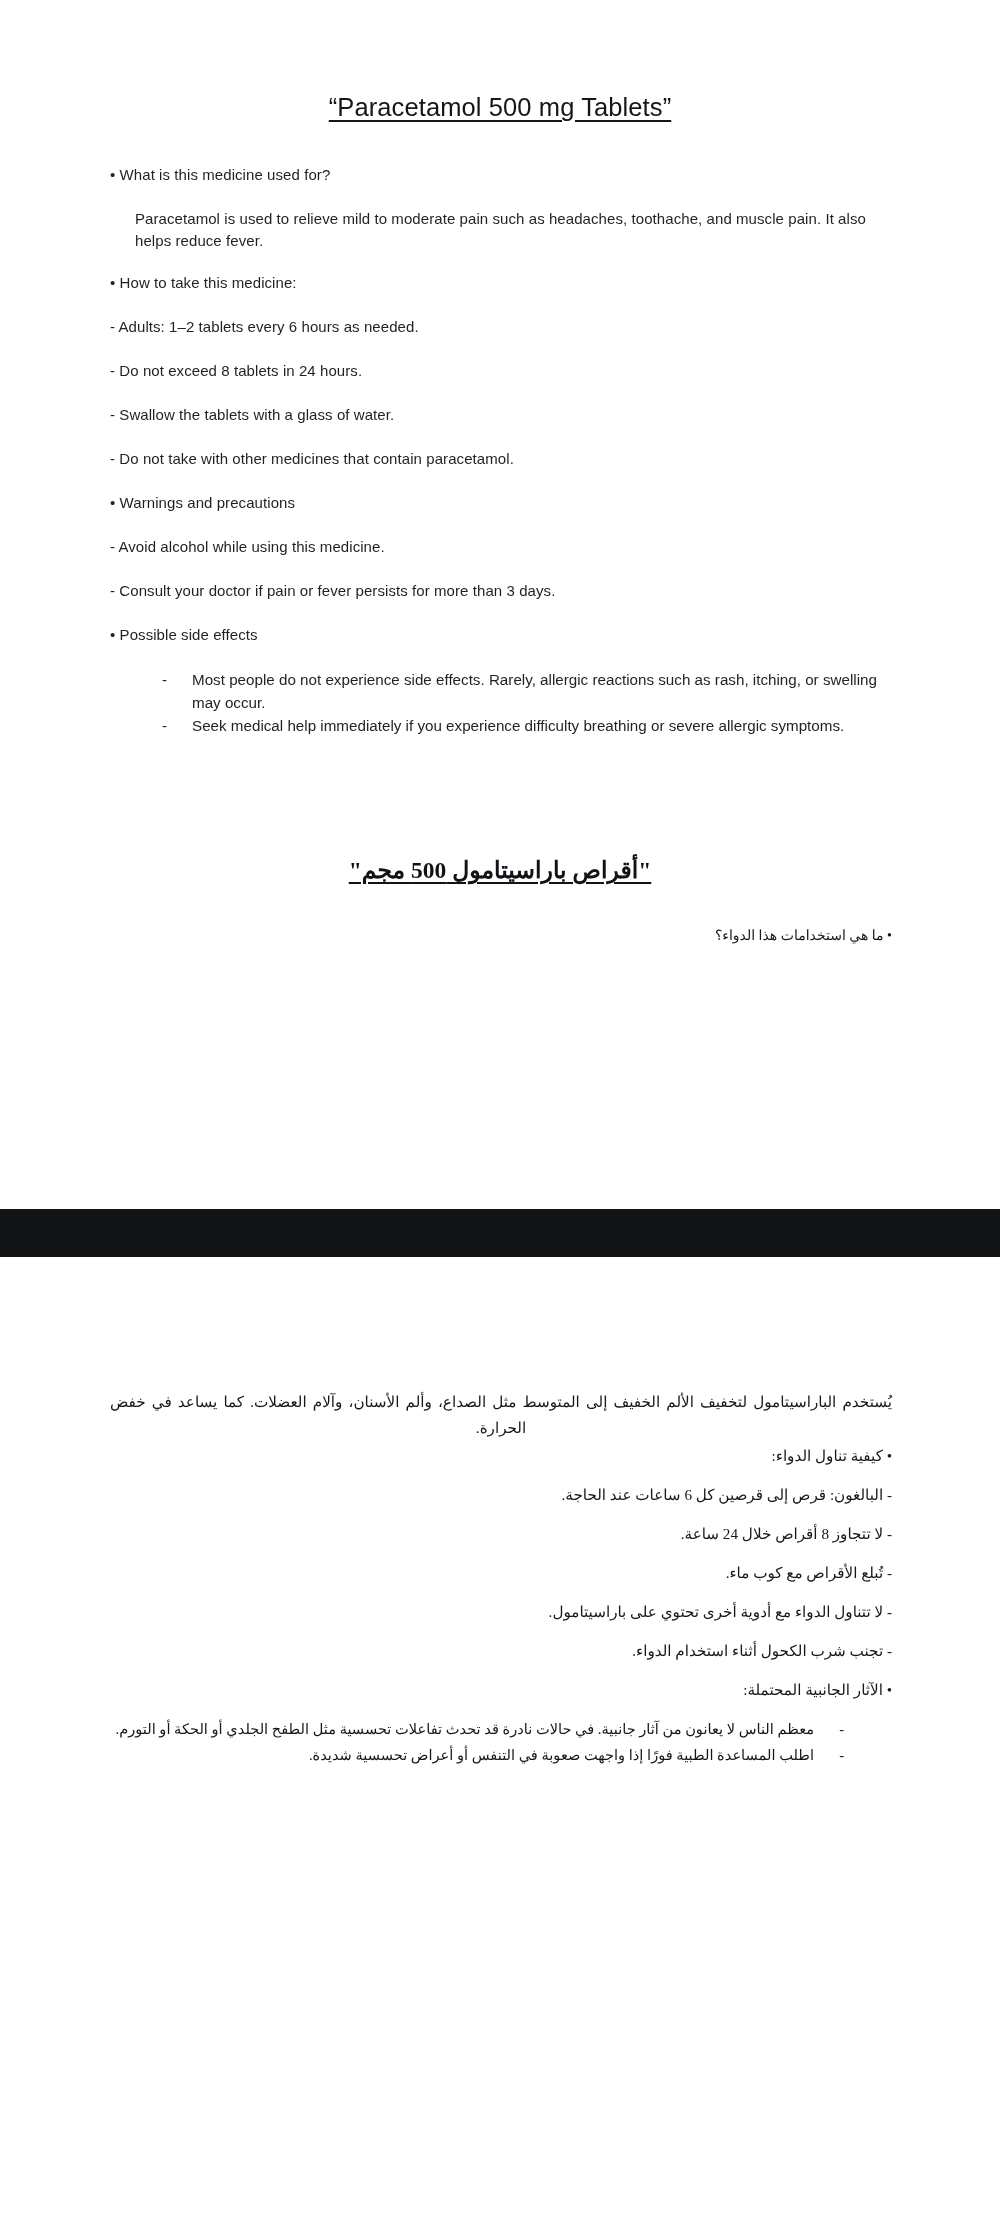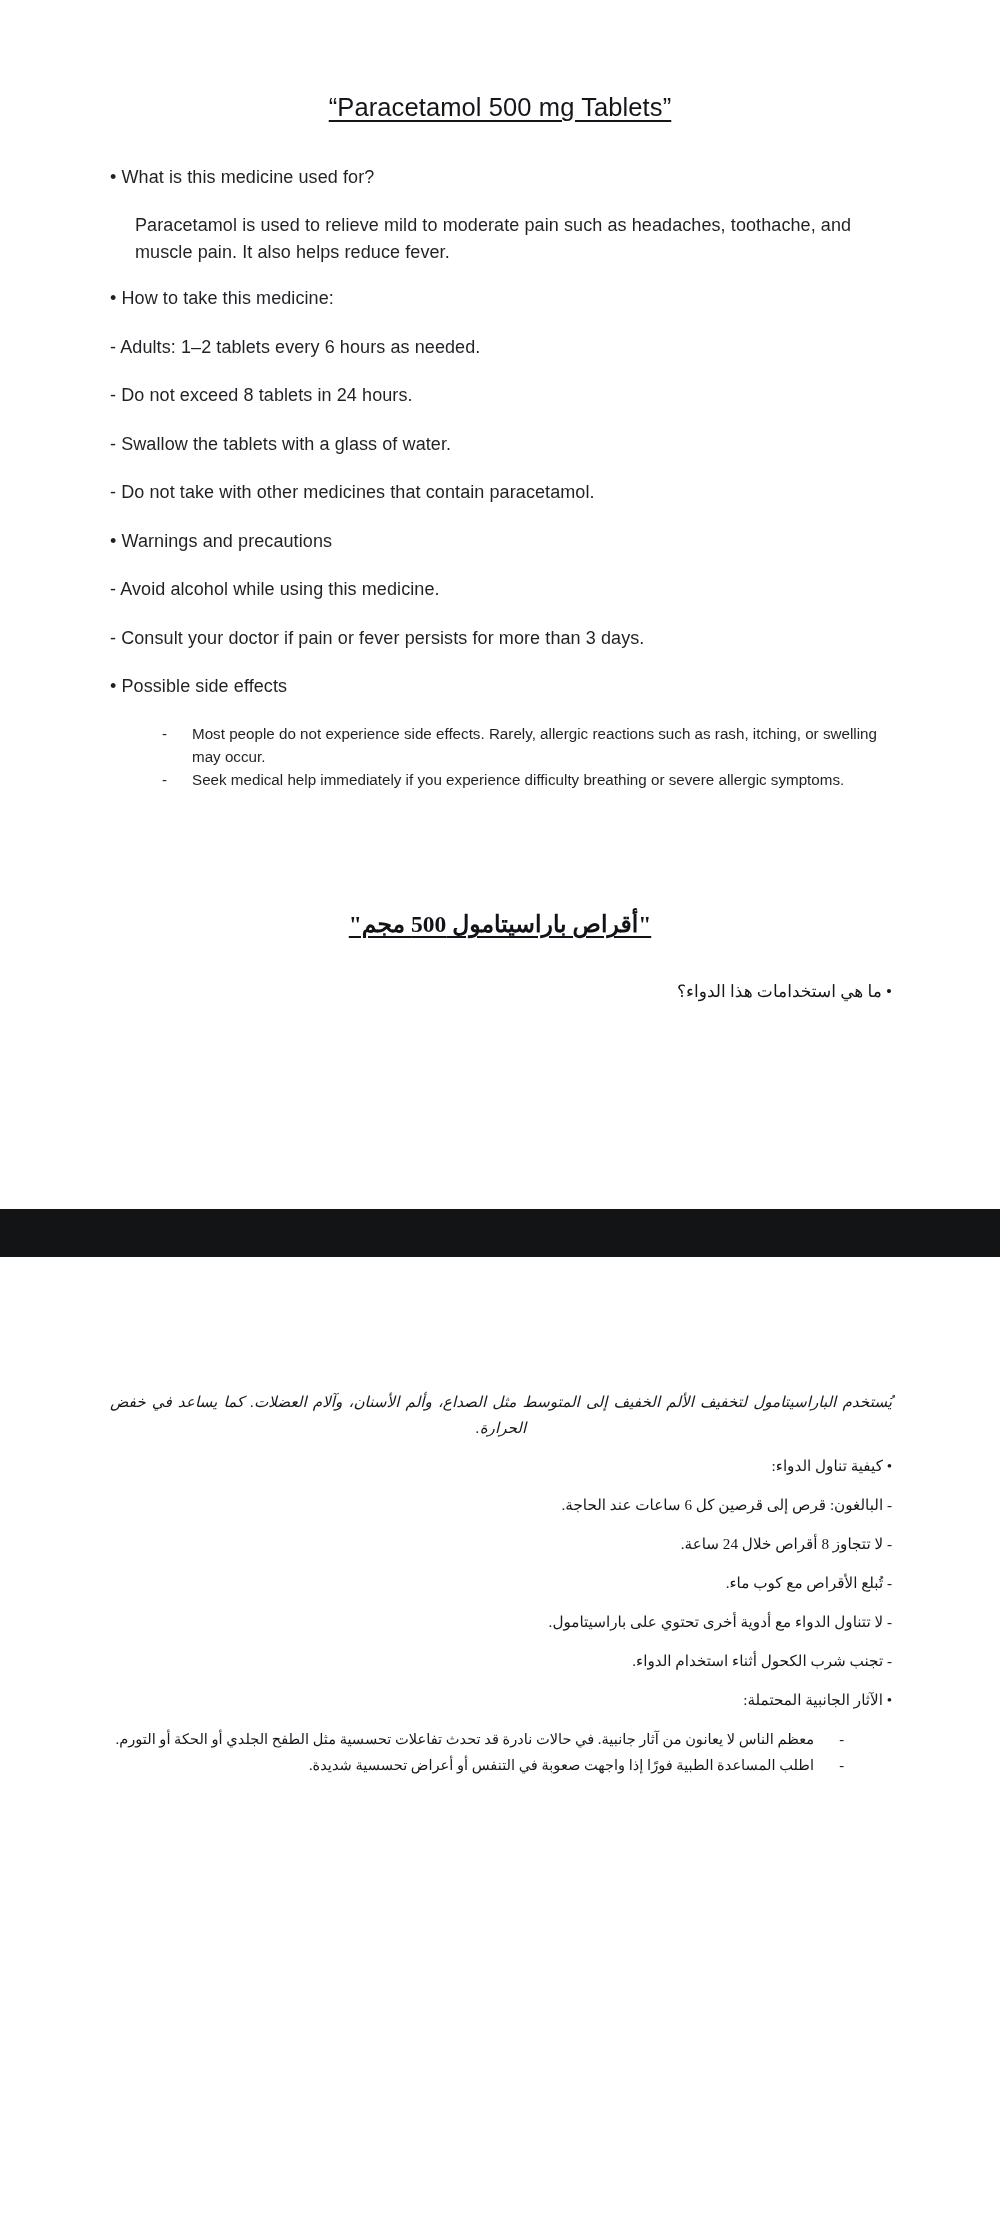--- a/index.html
+++ b/index.html
@@ -46,21 +46,21 @@
     text-underline-offset: 4px;
     text-decoration-thickness: 1.6px;
   }
 
   .body-en {
     padding: 0 108px 0 110px;
     margin-top: 41px;
   }
 
   .line {
-    font-size: 18px;
+    font-size: 15px;
     line-height: 1.5;
     color: #1f2125;
     margin: 0 0 21.5px 0;
     letter-spacing: 0.005em;
   }
   .line.para {
     margin-bottom: 19px;
     margin-left: 25px;
   }
   .line.bullet { }
@@ -135,22 +135,21 @@
     font-size: 15.2px;
     line-height: 1.62;
     color: #15171b;
     margin: 0 0 14.5px 0;
     text-align: right;
   }
   .ar-line.first {
     text-align: justify;
     text-align-last: center;
     line-height: 1.7;
-    margin-bottom: 13px;
-    font-style: italic;
+    margin-bottom: 3px;
   }
   .ar-sublist {
     list-style: none;
     margin: 0;
     padding: 0;
   }
   .ar-sublist li {
     position: relative;
     font-size: 14.6px;
     line-height: 1.6;
@@ -164,21 +163,21 @@
     right: 48px;
     top: 0;
   }
 
   
   .ar-frag {
     direction: rtl;
     text-align: right;
     padding: 0 108px 0 110px;
     font-family: "Liberation Serif", "DejaVu Serif", serif;
-    font-size: 17px;
+    font-size: 14px;
     color: #15171b;
   }
 </style>
 </head>
 <body>
 
 <div class="page sheet-en">
 
   <h1 class="doc-title">
     <span class="u">“Paracetamol 500 mg Tablets”</span>

